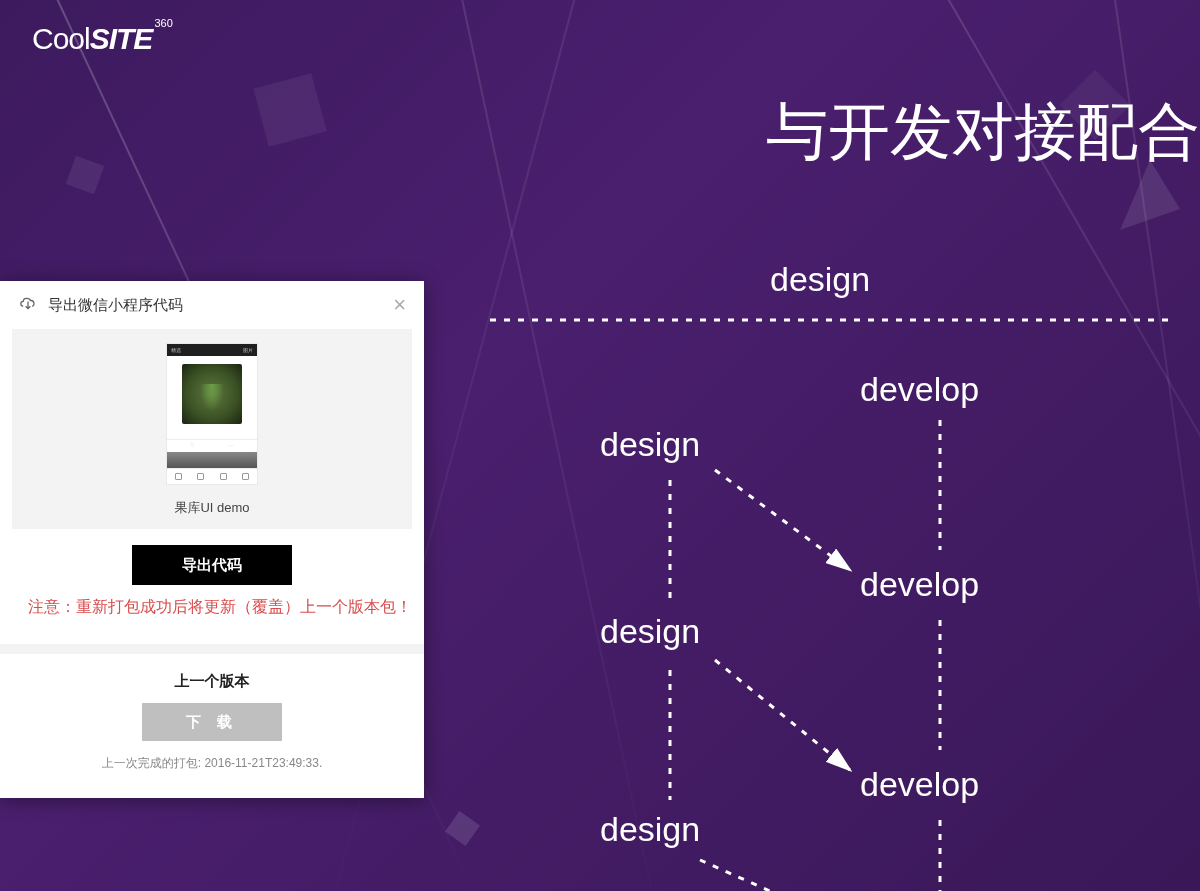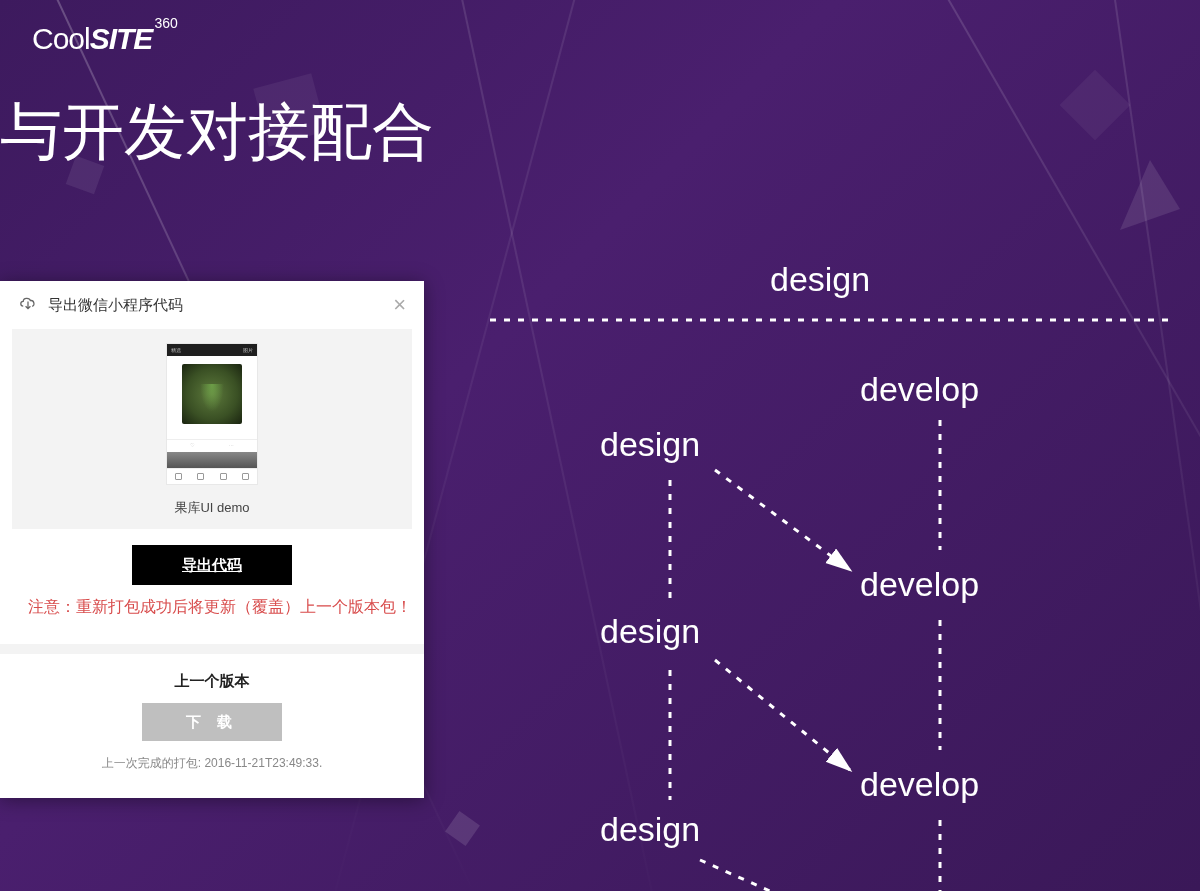--- a/index.html
+++ b/index.html
@@ -23,24 +23,24 @@
   .ray.r1 { left: 10px; transform: rotate(-25deg); }
   .ray.r2 { left: 440px; transform: rotate(-12deg); opacity:.5;}
   .ray.r3 { left: 890px; transform: rotate(-30deg); opacity:.6;}
   .ray.r4 { left: 1100px; transform: rotate(-8deg); opacity:.5;}
   .ray.r5 { left: 600px; transform: rotate(15deg); opacity:.4;}
 
   
   .logo { position: absolute; top: 22px; left: 32px; color: #fff; font-weight: 300; font-size: 30px; letter-spacing: -1px; display:flex; }
   .logo .thin { font-weight: 200; }
   .logo .bold { font-weight: 900; font-style: italic; font-family: Arial, sans-serif; }
-  .logo .sub { font-size: 14px; line-height:9px; display:inline-block; transform: translate(2px,-3px); letter-spacing:0;}
+  .logo .sub { font-size: 11px; line-height:9px; display:inline-block; transform: translate(2px,-3px); letter-spacing:0;}
 
   
-  .title { position: absolute; top: 90px; left: 0; width: 100%; text-align: left; color: #fff; font-size: 62px; font-weight: 300; }
+  .title { position: absolute; top: 90px; left: 0; width: 100%; text-align: right; color: #fff; font-size: 62px; font-weight: 300; }
 
   
   .diagram { position: absolute; top: 260px; left: 490px; width: 680px; height: 620px; }
   .diagram svg { position: absolute; top: 0; left: 0; }
   .dlabel { position: absolute; color: #fff; font-size: 34px; font-weight: 300; }
 
   
   .dialog { position: absolute; top: 281px; left: 0; width: 424px; background: #fff; box-shadow: 0 2px 18px rgba(0,0,0,0.4); }
   .dialog-header { display:flex; align-items:center; padding: 14px 18px 14px 18px; }
   .dialog-header .icon-wrap { margin-right: 10px; }
@@ -56,21 +56,21 @@
   .phone-img::after{ content:""; position:absolute; top:20px; left:18px; width:24px; height:28px; background: radial-gradient(ellipse at top, rgba(120,180,80,0.7), transparent 70%);}
   .phone-caption { font-size:4px; color:#666; text-align:center; padding:2px 4px 4px; }
   .phone-actions { display:flex; justify-content:space-around; padding:2px 6px; border-top:1px solid #eee;}
   .phone-actions span{ font-size:5px; color:#bbb;}
   .phone-avatar { height:16px; background:linear-gradient(#888,#555); margin-top:2px;}
   .phone-nav { height:16px; background:#fff; border-top:1px solid #eee; display:flex;}
   .phone-nav div{ flex:1; display:flex; align-items:center; justify-content:center;}
   .phone-nav div::before{ content:""; width:5px; height:5px; border:1px solid #999; border-radius:1px;}
   .preview-label { font-size: 13px; color:#444; margin-top: 14px; }
 
-  .export-btn { display:block; margin: 16px auto 12px auto; width: 160px; height: 40px; background:#000; color:#fff; border:none; font-size:15px; font-weight:600; cursor:pointer;text-decoration:underline; }
+  .export-btn { display:block; margin: 16px auto 12px auto; width: 160px; height: 40px; background:#000; color:#fff; border:none; font-size:15px; font-weight:600; cursor:pointer; }
   .warn { text-align:right; font-size:16px; color:#d84c4c; padding-bottom: 4px;}
 
   .section-bottom { padding: 18px 12px 26px 12px; text-align:center; border-top: 10px solid #f3f3f3; margin-top:2px;}
   .prev-title { font-size:15px; color:#222; font-weight:600; margin-bottom:12px;}
   .dl-btn { display:block; margin: 0 auto 14px auto; width: 140px; height:38px; background:#bfbfbf; color:#fff; border:none; font-size:15px; font-weight:600; letter-spacing:6px; cursor:pointer;}
   .timestamp { font-size:12px; color:#888; }
 </style>
 </head>
 <body>
 

